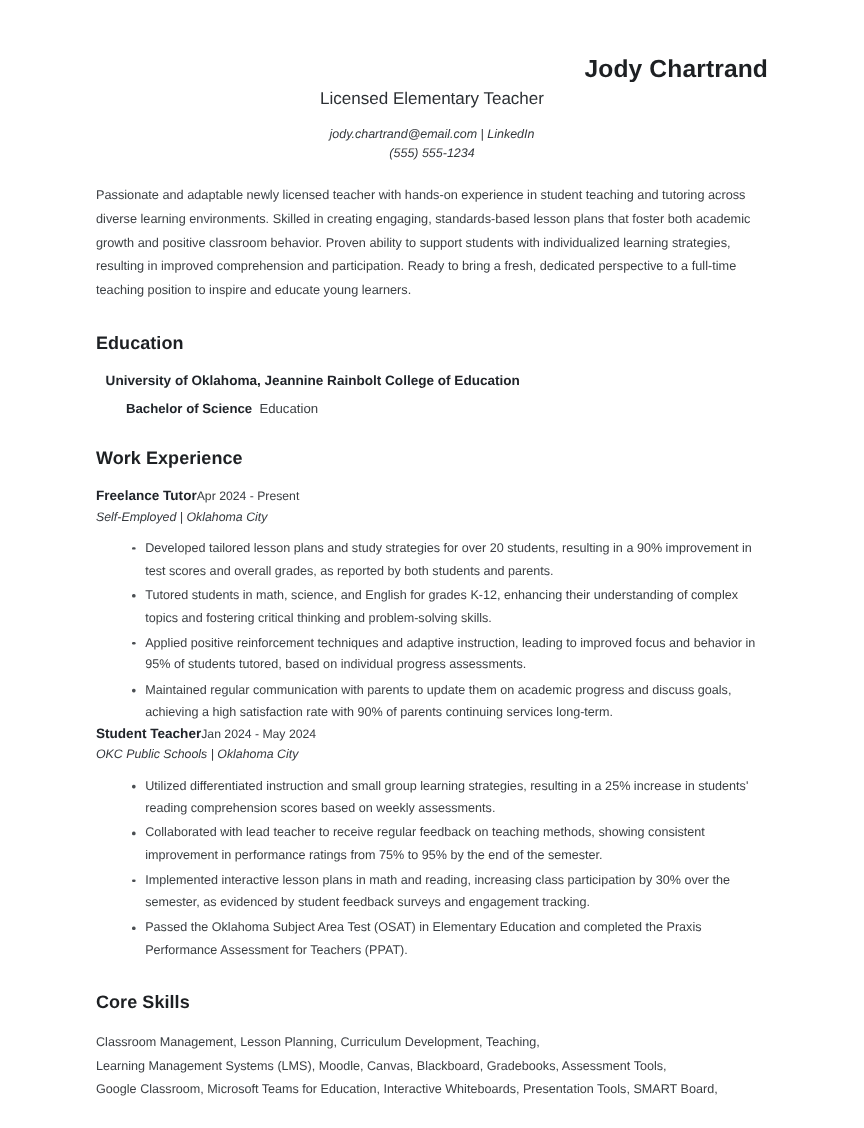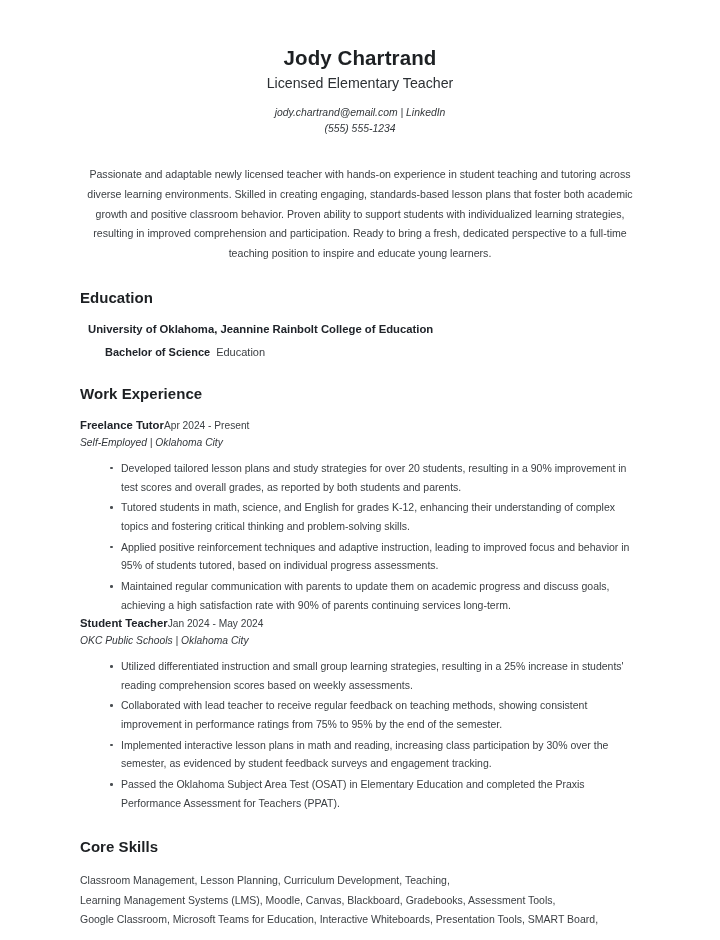--- a/index.html
+++ b/index.html
@@ -30,20 +30,21 @@
     padding-top: 46px;
     text-align: center;
   }
   .full-name {
     font-size: 20.5px;
     font-weight: bold;
     letter-spacing: 0.1px;
     color: #1d2023;
     line-height: 1.18;
     margin: 0;
+    text-align: right;
   }
   .job-title {
     font-size: 14.2px;
     font-weight: normal;
     color: #2c3034;
     line-height: 1.35;
     margin: 4px 0 0 0;
   }
   .contact-line {
     font-size: 10.4px;
@@ -51,25 +52,25 @@
     color: #33373b;
     line-height: 1.25;
     margin: 0;
   }
   .contact-line.first { margin-top: 13px; }
   .contact-line.second { margin-top: 3px; }
   .sep { font-style: italic; }
 
   
   .summary {
-    margin-top: 30px;
+    margin-top: 19px;
     font-size: 10.6px;
     line-height: 1.85;
     color: #3a3e42;
-    text-align: center;
+    text-align: left;
   }
 
   
   .section { margin-top: 26px; }
   .section-title {
     font-size: 15px;
     font-weight: bold;
     color: #1d2023;
     letter-spacing: 0.05px;
     margin: 0 0 16px 0;

